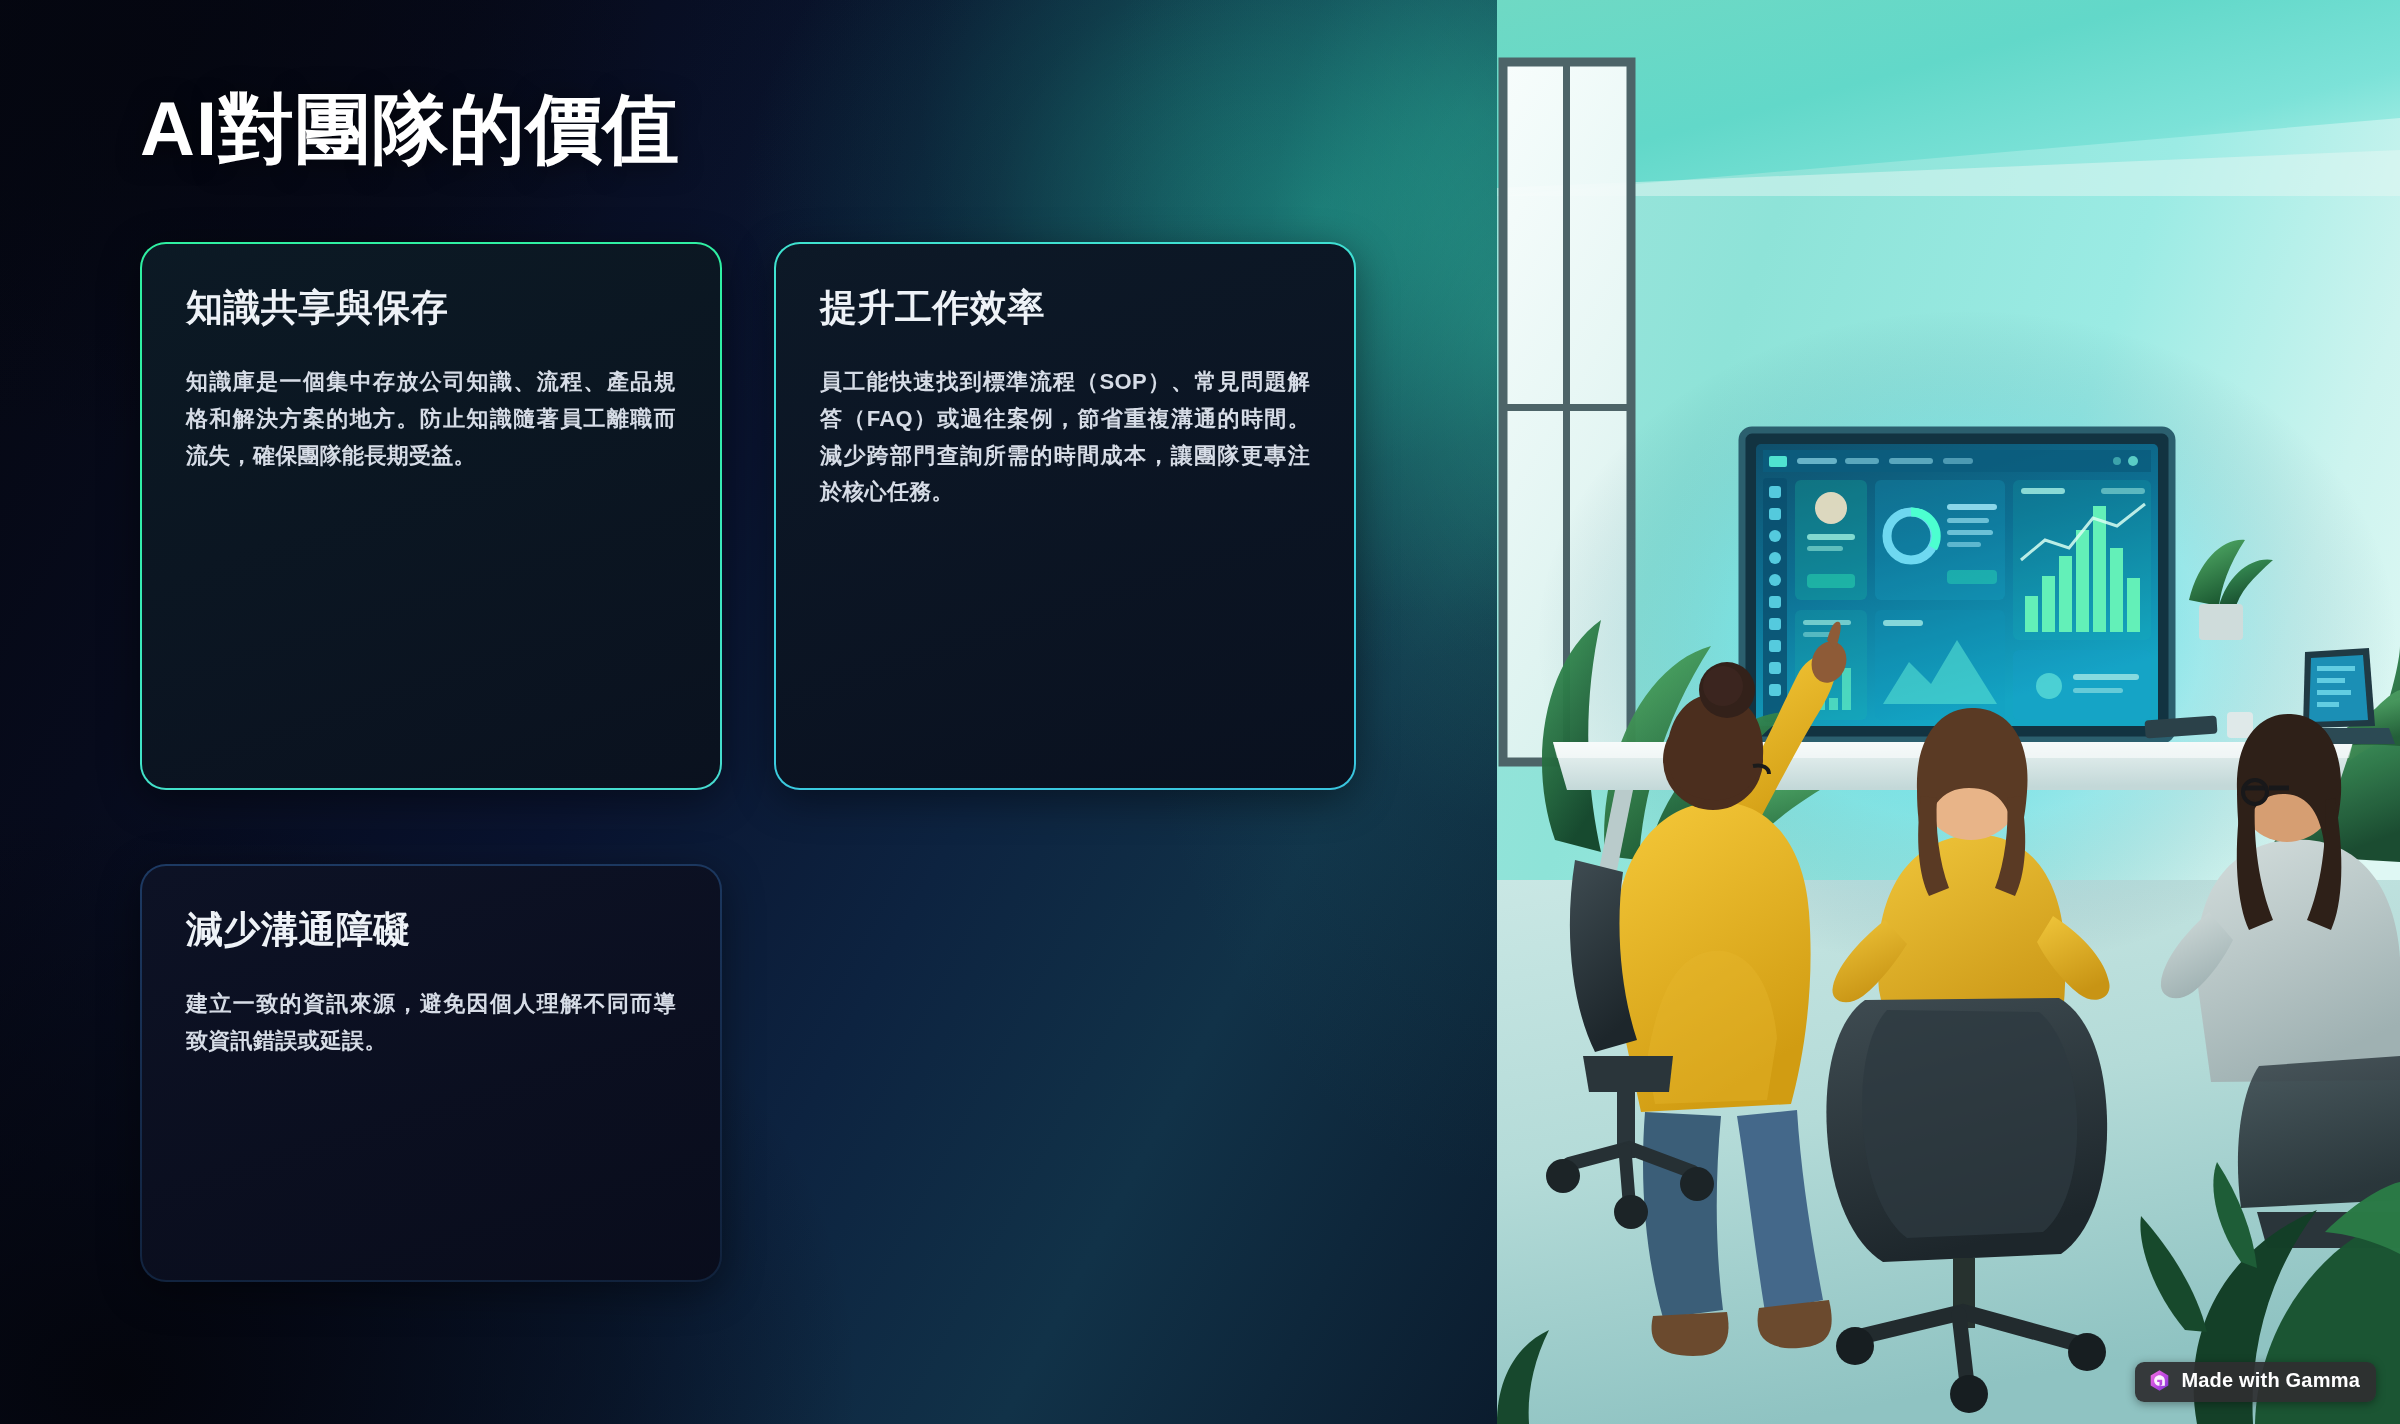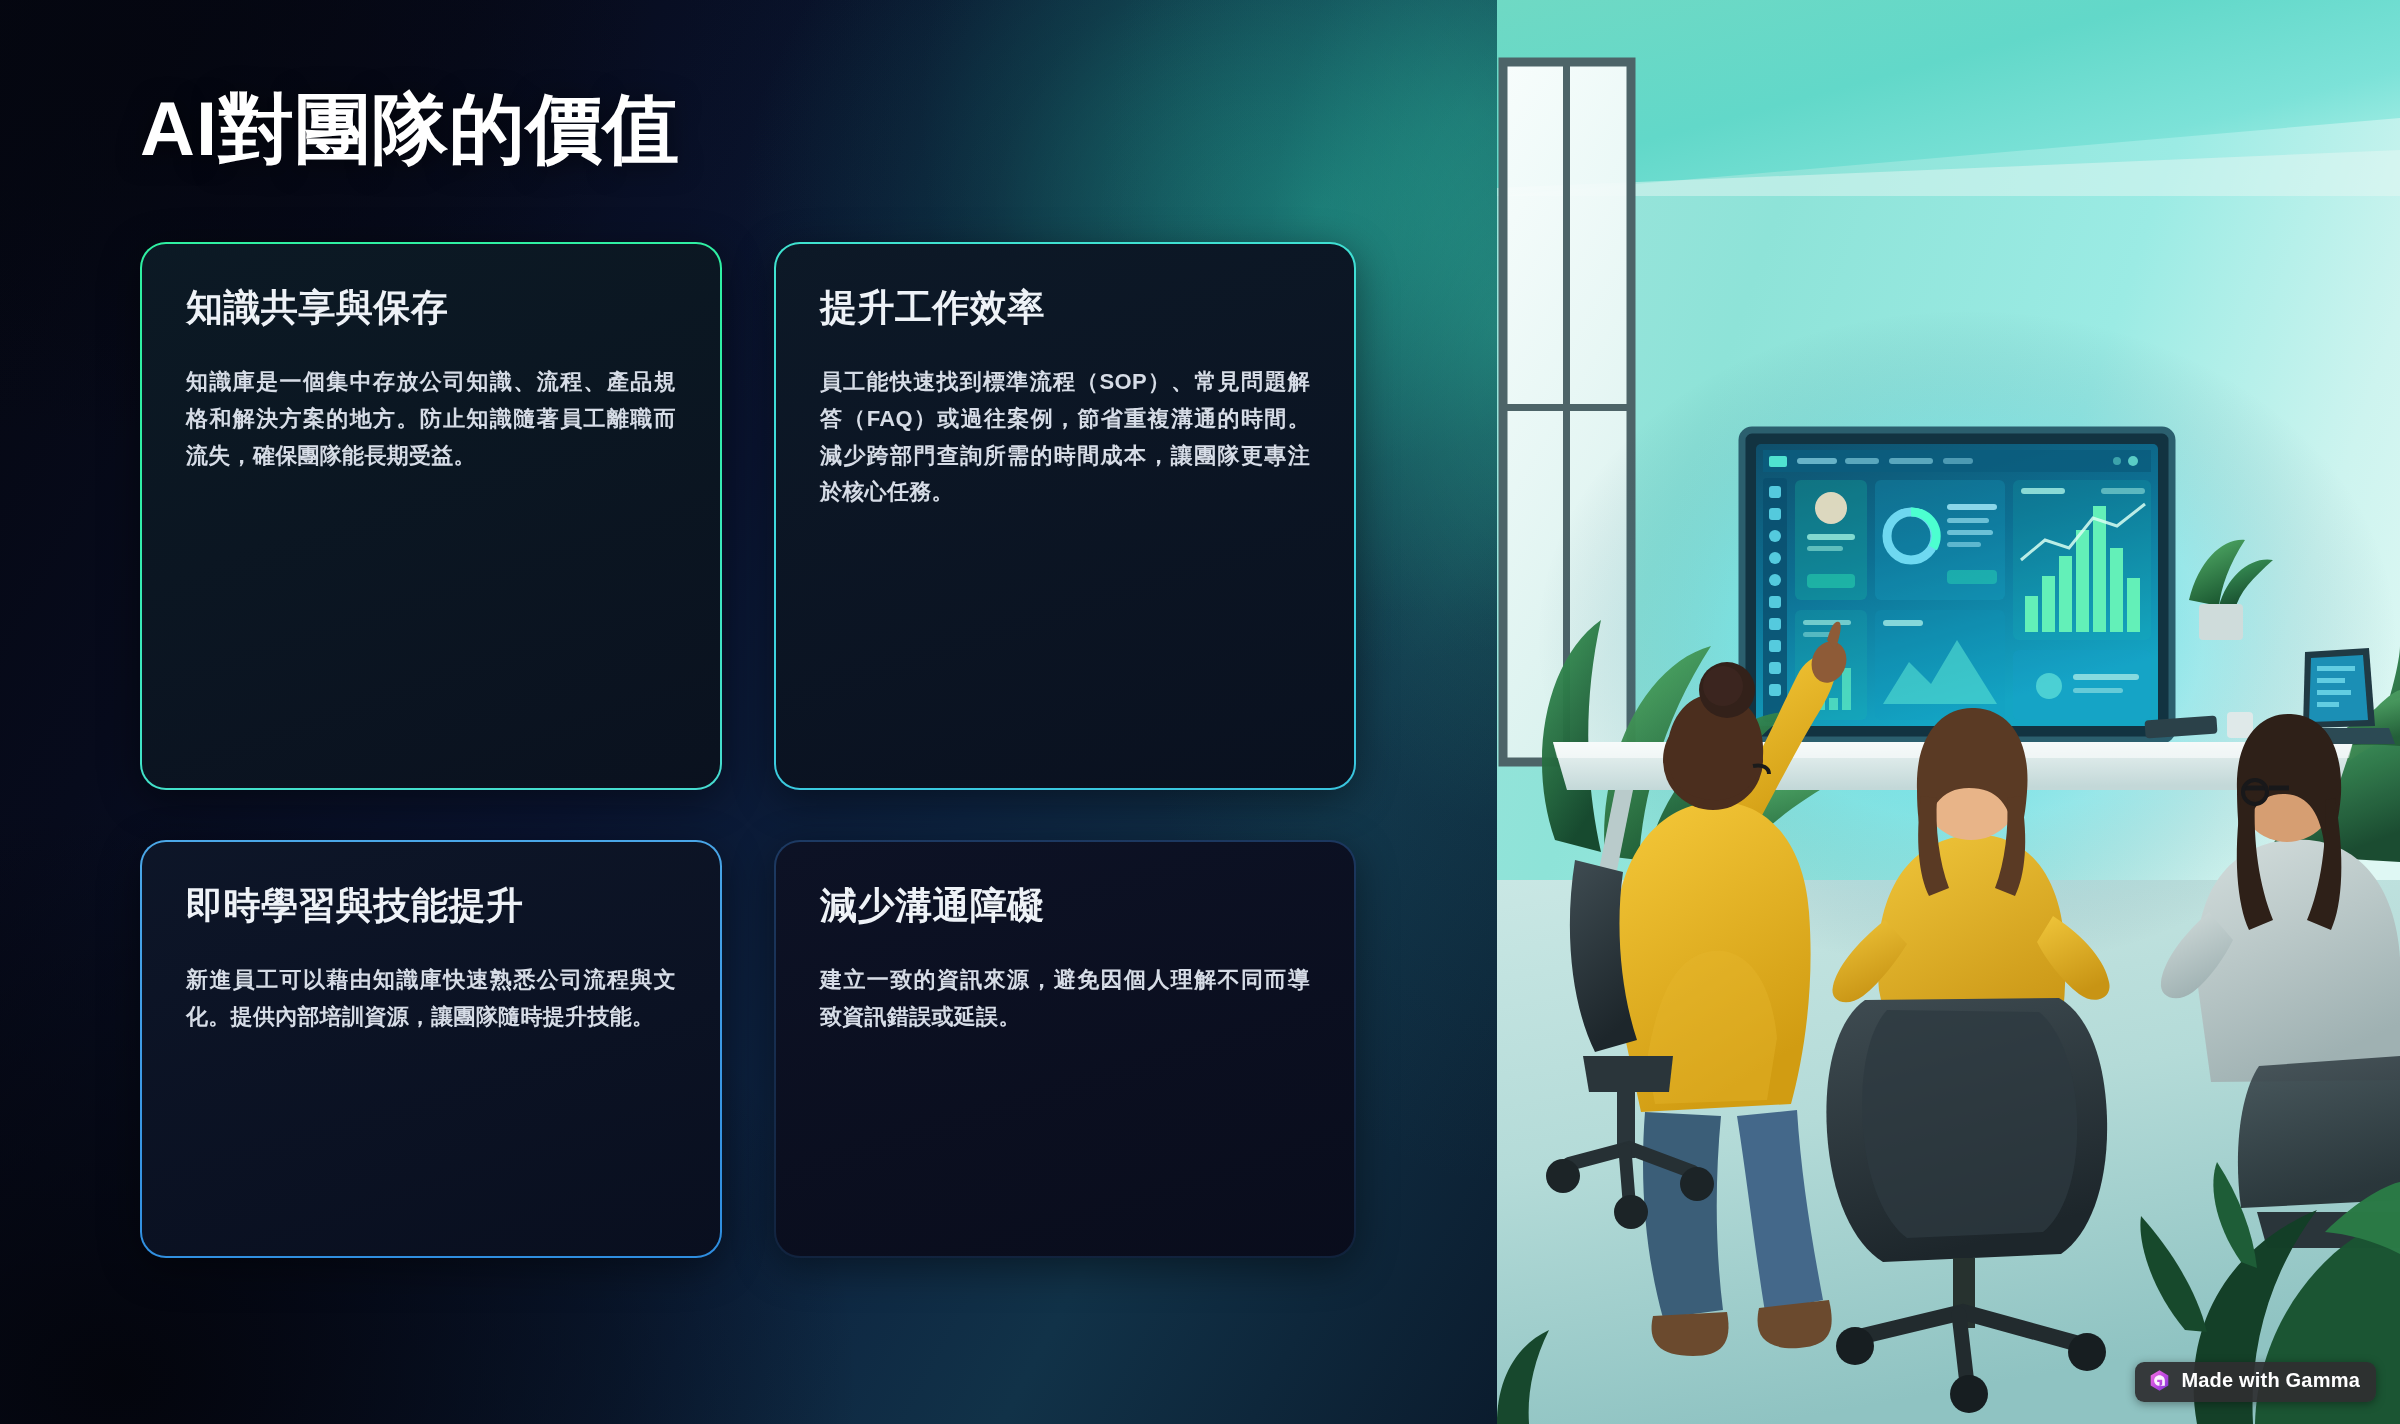--- a/index.html
+++ b/index.html
@@ -47,21 +47,21 @@
     line-height:1.08;
     text-shadow:0 3px 26px rgba(0,0,0,0.55);
     margin-bottom:72px;
     white-space:nowrap;
   }
 
   
   .card-grid {
     display:grid;
     grid-template-columns:582px 582px;
-    gap:50px 52px;
+    gap:74px 52px;
     width:1304px;
   }
   .card {
     position:relative;
     border-radius:26px;
     padding:42px 44px 44px 44px;
     background:linear-gradient(160deg, rgba(10,14,30,0.93) 0%, rgba(8,11,25,0.96) 55%, rgba(7,10,22,0.98) 100%);
     border:2.6px solid transparent;
     box-shadow:0 10px 40px rgba(0,0,0,0.42);
     overflow:hidden;
@@ -159,24 +159,20 @@
         <div class="card card-1">
           <div class="card-heading">知識共享與保存</div>
           <div class="card-body">知識庫是一個集中存放公司知識、流程、產品規格和解決方案的地方。防止知識隨著員工離職而流失，確保團隊能長期受益。</div>
         </div>
 
         <div class="card card-2">
           <div class="card-heading">提升工作效率</div>
           <div class="card-body">員工能快速找到標準流程（SOP）、常見問題解答（FAQ）或過往案例，節省重複溝通的時間。減少跨部門查詢所需的時間成本，讓團隊更專注於核心任務。</div>
         </div>
 
-        <div class="card card-3">
-          <div class="card-heading">即時學習與技能提升</div>
-          <div class="card-body">新進員工可以藉由知識庫快速熟悉公司流程與文化。提供內部培訓資源，讓團隊隨時提升技能。</div>
-        </div>
 
         <div class="card card-4">
           <div class="card-heading">減少溝通障礙</div>
           <div class="card-body">建立一致的資訊來源，避免因個人理解不同而導致資訊錯誤或延誤。</div>
         </div>
 
       </div>
     </div>
   </div>
 

